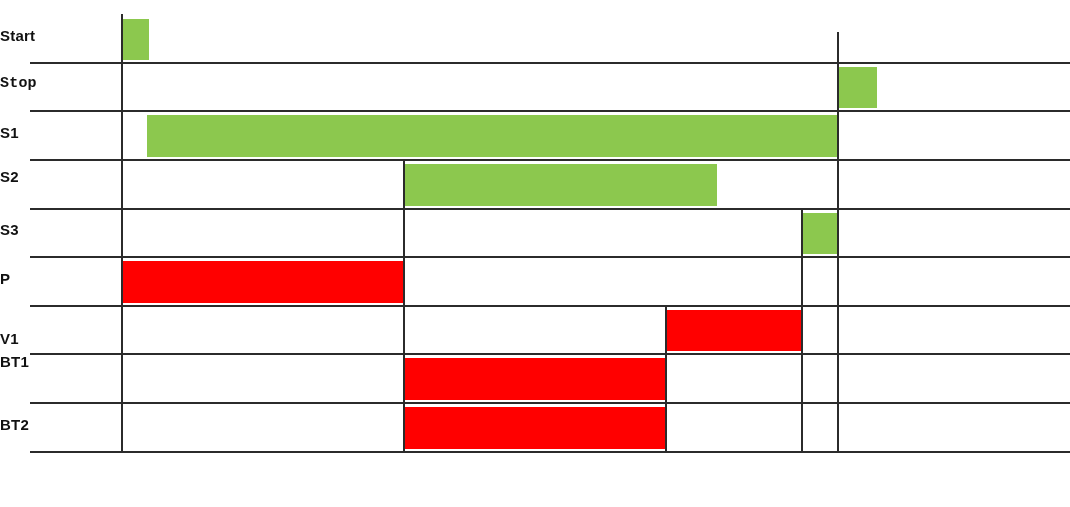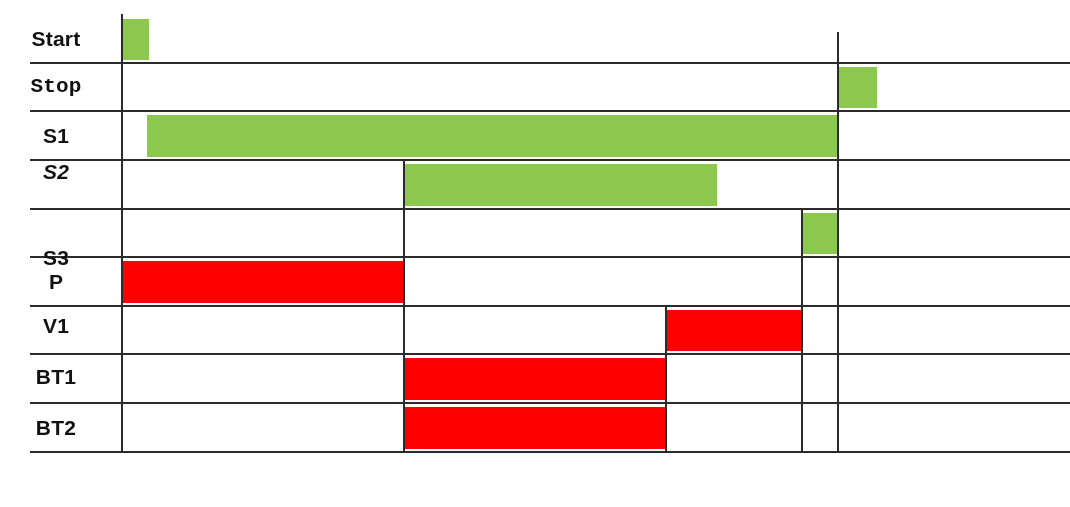--- a/index.html
+++ b/index.html
@@ -28,23 +28,23 @@
   .row-sep {
     position: absolute;
     left: 30px;
     height: 0;
     border-top: 2.6px solid #2b2b2b;
   }
   .row-label {
     position: absolute;
     left: 0;
     width: 112px;
-    text-align: center;
+    text-align: left;
     font-weight: bold;
-    font-size: 21px;
+    font-size: 15px;
     color: #111111;
     letter-spacing: 0.2px;
     line-height: 1;
   }
   .bar {
     position: absolute;
     box-sizing: border-box;
   }
   .bar.green {
     background: #8cc84e;
@@ -80,37 +80,37 @@
       </div>
       <div class="row" style="top: 62px; height: 48px; font-family: Liberation Mono, monospace;">
         <div class="row-label" style="top: 14px;">Stop</div>
         <div class="bar green" style="left: 837px; width: 40px; top: 5px; height: 41px;"></div>
       </div>
       <div class="row" style="top: 110px; height: 49px; border-radius: 17px;">
         <div class="row-label" style="top: 14.5px;">S1</div>
         <div class="bar green" style="left: 147px; width: 690px; top: 5px; height: 42px;"></div>
       </div>
       <div class="row" style="top: 159px; height: 49px;">
-        <div class="row-label" style="top: 2px; font-style: italic;">S2</div>
+        <div class="row-label" style="top: 10px;">S2</div>
         <div class="bar green" style="left: 403px; width: 314px; top: 5px; height: 42px;"></div>
       </div>
       <div class="row" style="top: 208px; height: 48px;">
-        <div class="row-label" style="top: 14px; margin-top: 25px;">S3</div>
+        <div class="row-label" style="top: 14px;">S3</div>
         <div class="bar green" style="left: 801px; width: 36px; top: 5px; height: 41px;"></div>
       </div>
       <div class="row" style="top: 256px; height: 49px;">
         <div class="row-label" style="top: 14.5px;">P</div>
         <div class="bar red" style="left: 121px; width: 282px; top: 5px; height: 42px;"></div>
       </div>
       <div class="row" style="top: 305px; height: 48px;">
-        <div class="row-label" style="top: 10px;">V1</div>
+        <div class="row-label" style="top: 26px;">V1</div>
         <div class="bar red" style="left: 665px; width: 137px; top: 5px; height: 41px;"></div>
       </div>
       <div class="row" style="top: 353px; height: 49px;">
-        <div class="row-label" style="top: 13px;">BT1</div>
+        <div class="row-label" style="top: 1px;">BT1</div>
         <div class="bar red" style="left: 403px; width: 262px; top: 5px; height: 42px;"></div>
       </div>
       <div class="row" style="top: 402px; height: 49px;">
         <div class="row-label" style="top: 14.5px;">BT2</div>
         <div class="bar red" style="left: 403px; width: 262px; top: 5px; height: 42px;"></div>
       </div>
     </div>
   <div id="timelines-layer">
       <div class="vline" style="left: 121px; top: 14px; height: 437px;"></div>
       <div class="vline" style="left: 403px; top: 159px; height: 292px;"></div>

